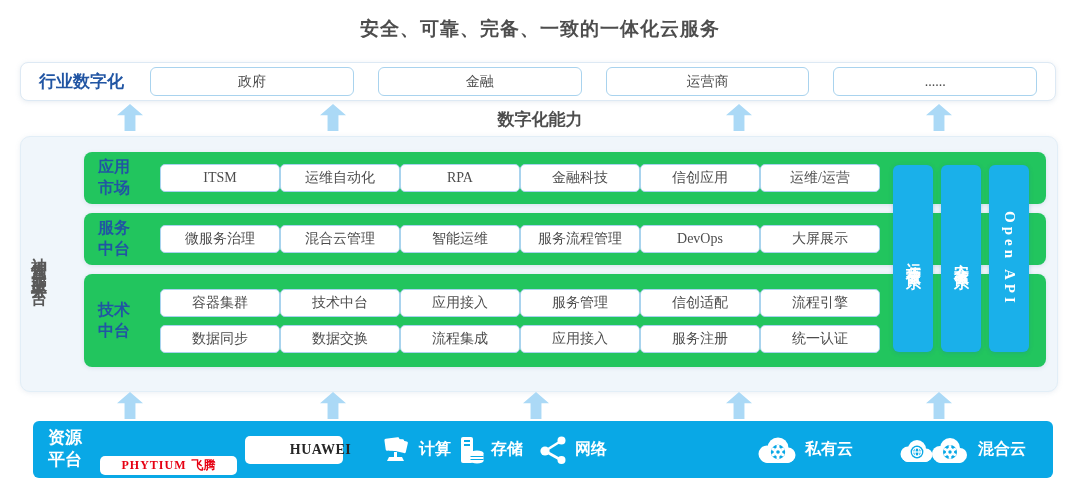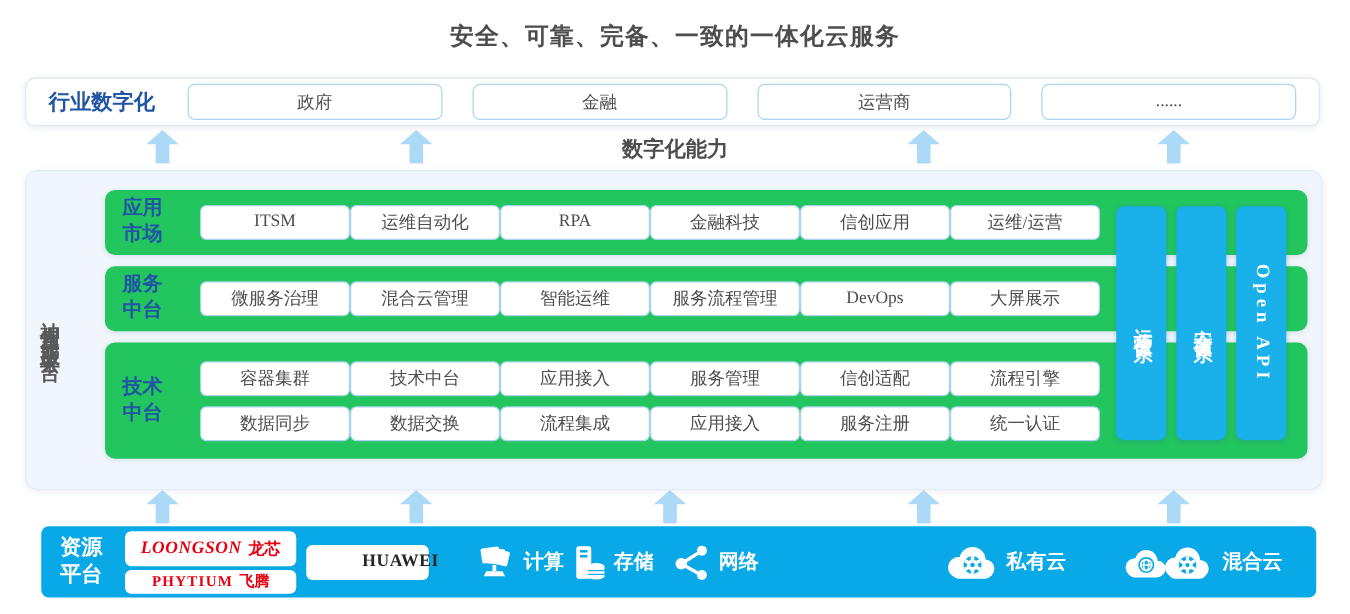--- a/index.html
+++ b/index.html
@@ -155,24 +155,20 @@
 
   <div class="arr" style="left:117px;top:392px;"></div>
   <div class="arr" style="left:320px;top:392px;"></div>
   <div class="arr" style="left:523px;top:392px;"></div>
   <div class="arr" style="left:726px;top:392px;"></div>
   <div class="arr" style="left:926px;top:392px;"></div>
 
   <div class="resbar">
     <div class="reslabel">资源平台</div>
 
-    <div class="vbox vbox-loongson">
-      <span class="latin-red">LOONGSON</span>
-      <span class="cjk-red">龙芯</span>
-    </div>
     <div class="vbox vbox-phytium">
       <span class="latin-red2">PHYTIUM</span>
       <span class="cjk-red" style="font-size:12px;">飞腾</span>
     </div>
     <div class="vbox vbox-huawei">
       <svg width="22" height="20" viewBox="-14 -15 28 16">
         <g fill="#e60012">
           <path d="M0 0 C-2.5 -3,-3 -9,0 -13 C3 -9,2.5 -3,0 0" transform="rotate(-70)"></path>
           <path d="M0 0 C-2.5 -3,-3 -9,0 -13 C3 -9,2.5 -3,0 0" transform="rotate(-50)"></path>
           <path d="M0 0 C-2.5 -3,-3 -9,0 -13 C3 -9,2.5 -3,0 0" transform="rotate(-30)"></path>

